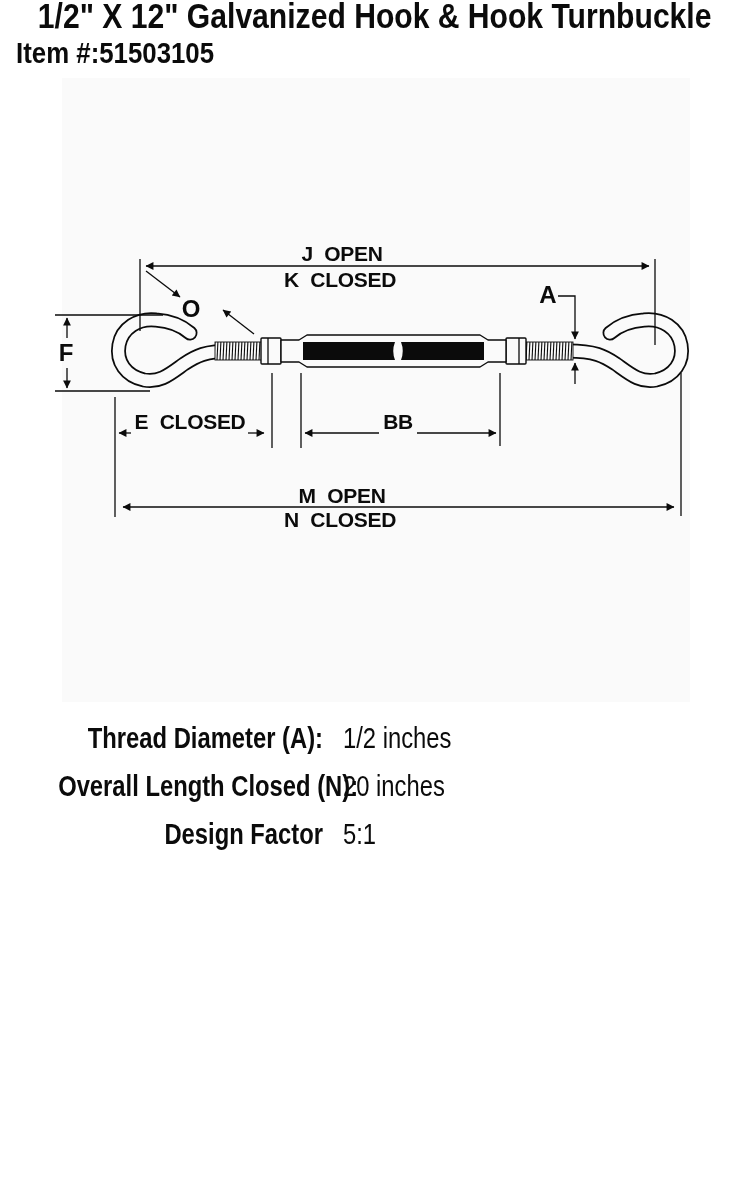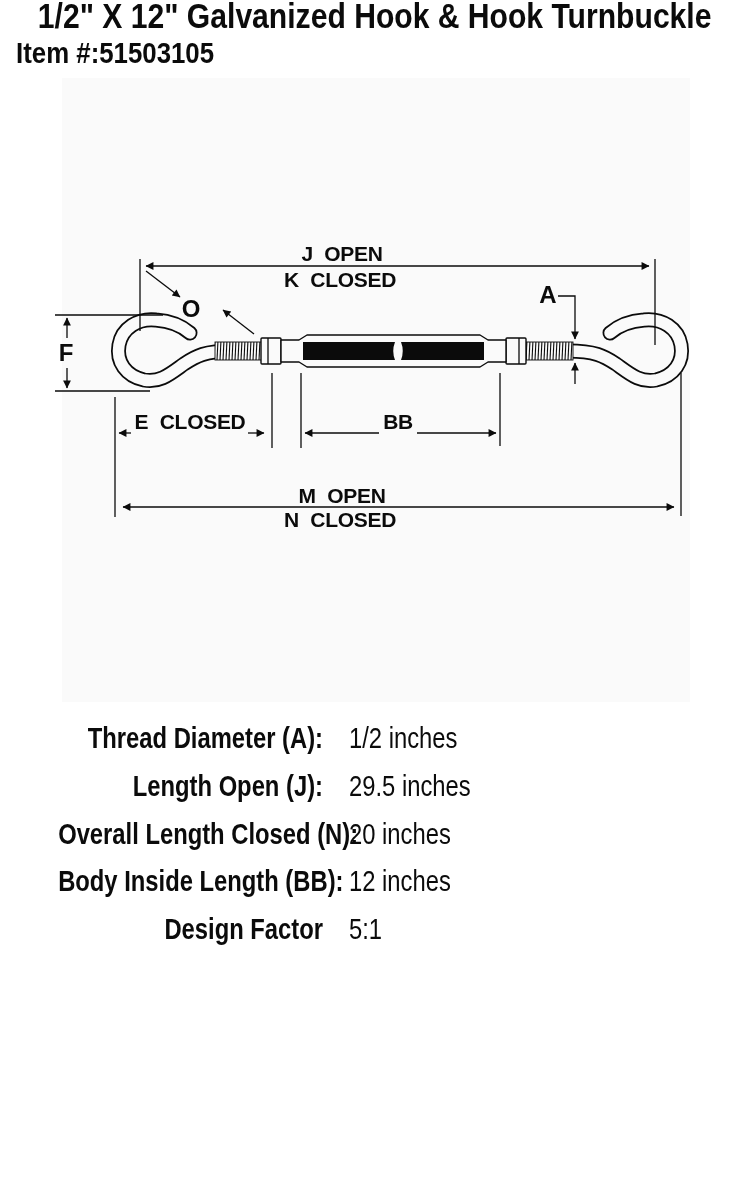--- a/index.html
+++ b/index.html
@@ -30,21 +30,21 @@
   }
   
   .diagram-svg{position:absolute;left:55px;top:78px;width:640px;height:624px;}
   .dim{stroke:#0b0b0b;stroke-width:1.3;fill:none;}
   .outline{stroke:#0b0b0b;fill:#fafafa;}
   text{fill:#0b0b0b;font-family:"Liberation Sans",sans-serif;font-weight:bold;}
   .dim-label{font-size:21px;word-spacing:6px;letter-spacing:-0.3px;text-anchor:middle;}
   .dim-letter{font-size:24px;text-anchor:middle;}
   
   .specs{position:absolute;left:0;top:715px;width:750px;}
-  .spec-row{display:flex;align-items:center;height:47.7px;gap:6px;}
+  .spec-row{display:flex;align-items:center;height:47.7px;}
   .spec-label{
     width:323px;flex:0 0 323px;text-align:right;white-space:nowrap;
     font-size:29px;font-weight:bold;
     transform:scaleX(0.82);transform-origin:100% 50%;
   }
   .spec-value{
     margin-left:20px;white-space:nowrap;
     font-size:29px;font-weight:normal;
     transform:scaleX(0.82);transform-origin:0% 50%;
   }
@@ -160,28 +160,20 @@
     <text x="340" y="527" class="dim-label">N CLOSED</text>
   </g>
 </svg>
 
 <div class="specs">
   <div class="spec-row">
     <span class="spec-label">Thread Diameter (A):</span>
     <span class="spec-value">1/2 inches</span>
   </div>
   <div class="spec-row">
-    <span class="spec-label">Length Open (J):</span>
-    <span class="spec-value">29.5 inches</span>
-  </div>
-  <div class="spec-row">
     <span class="spec-label">Overall Length Closed (N):</span>
     <span class="spec-value">20 inches</span>
-  </div>
-  <div class="spec-row">
-    <span class="spec-label">Body Inside Length (BB):</span>
-    <span class="spec-value">12 inches</span>
   </div>
   <div class="spec-row">
     <span class="spec-label">Design Factor</span>
     <span class="spec-value">5:1</span>
   </div>
 </div>
 
 </body></html>

